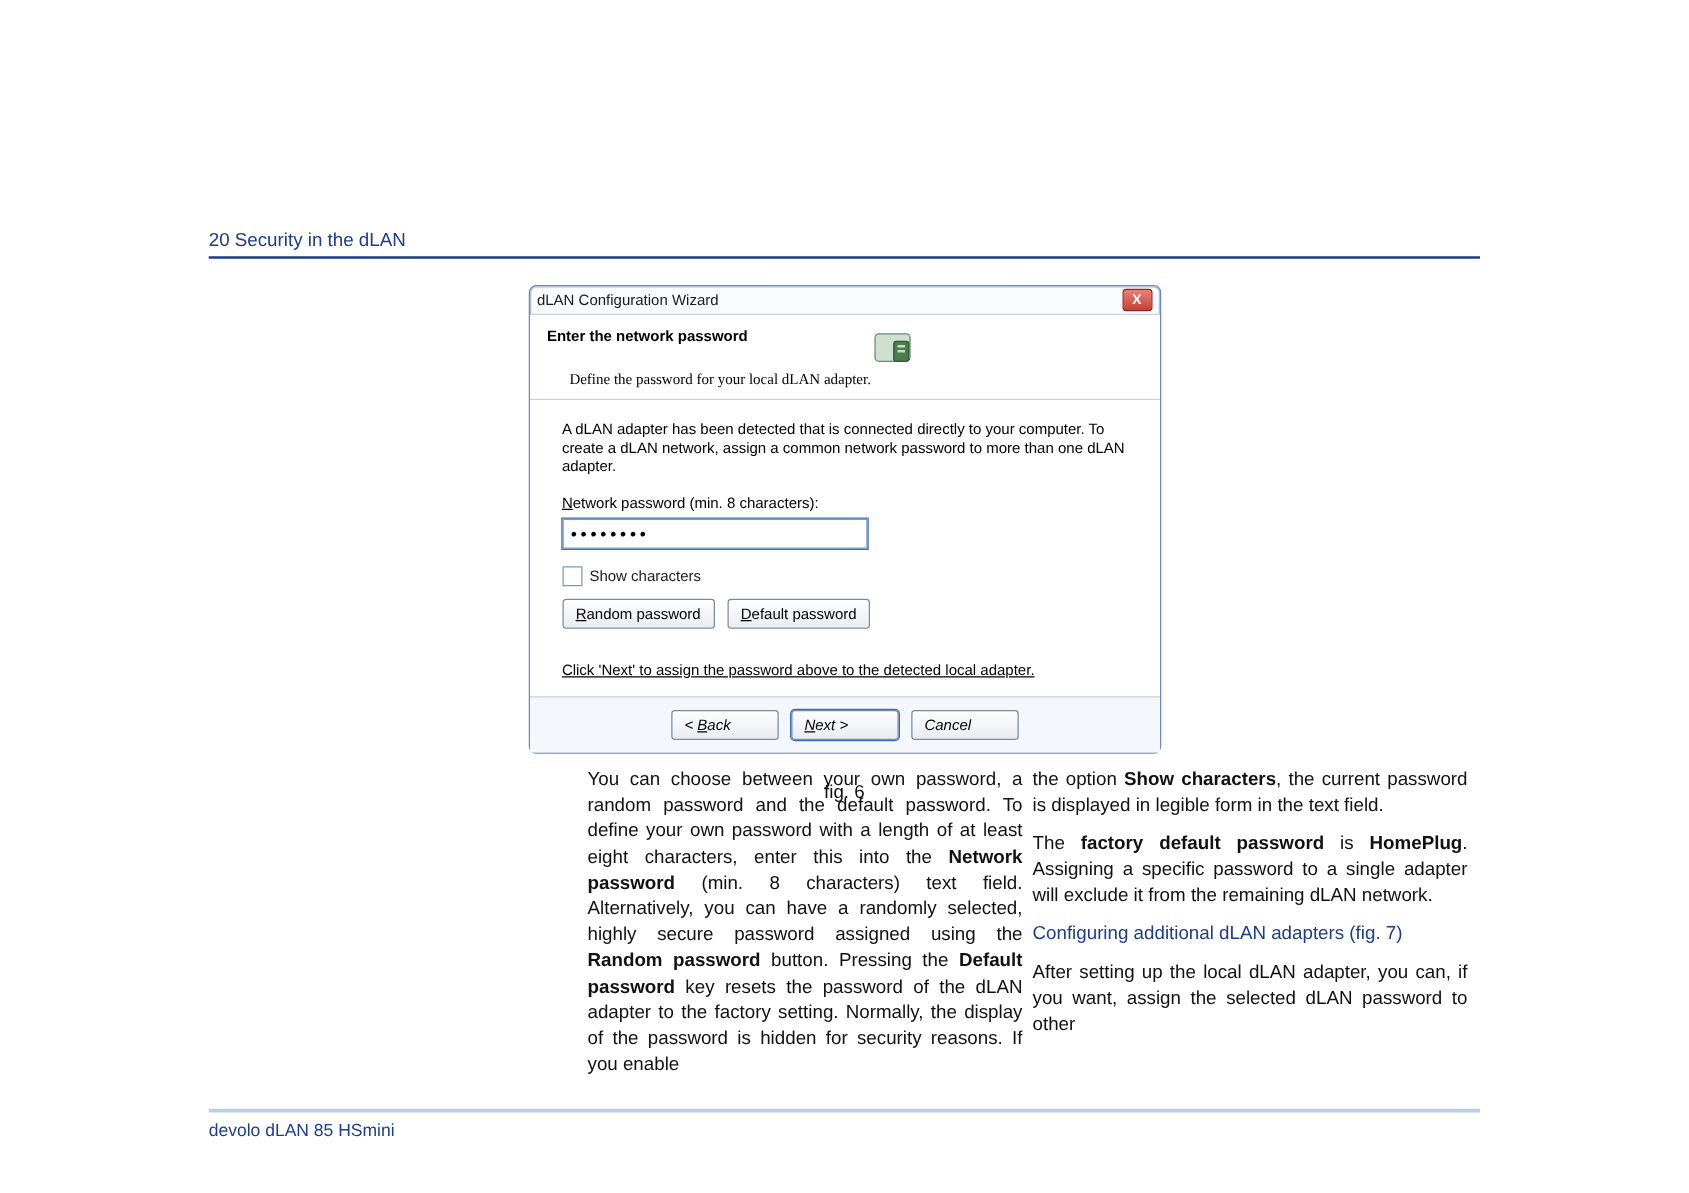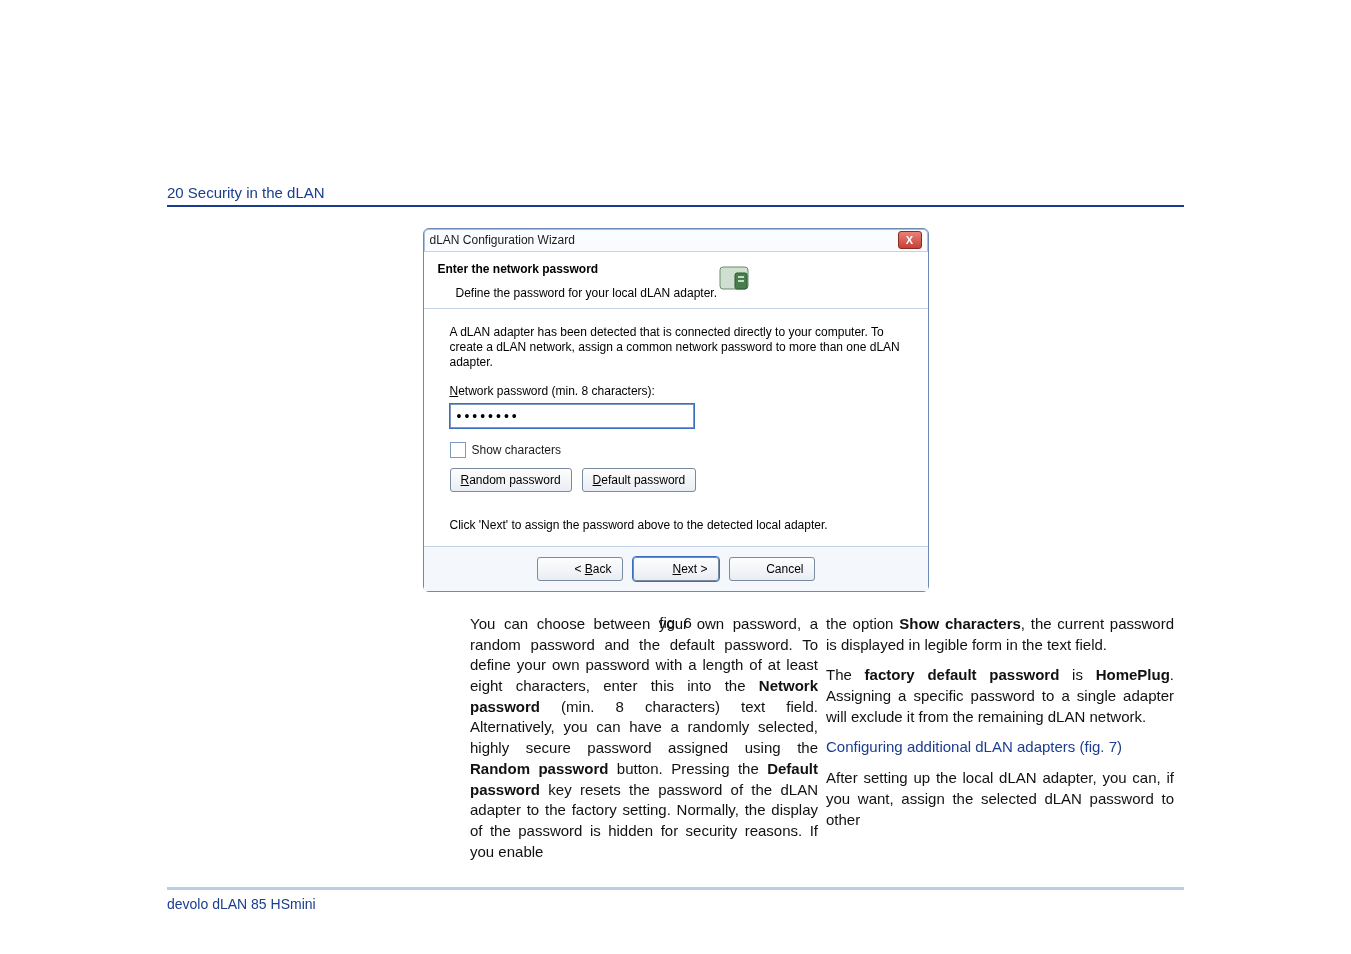--- a/index.html
+++ b/index.html
@@ -68,21 +68,21 @@
   }
   .toparea {
     display: flex;
     justify-content: flex-start;
     align-items: flex-start;
     padding: 10px 12px 8px 14px;
     border-bottom: 1px solid #c5d3e8;
     background: #ffffff;
   }
   .title-strong { font-weight: bold; color: #000; }
-  .title-sub { margin-left: 18px; margin-top: 10px; color: #000; }
+  .title-sub { margin-left: 18px; margin-top: 20px; color: #000; font-family: Liberation Serif, serif; }
   .wiz-icon {
     width: 34px;
     height: 34px;
     flex: 0 0 auto;
   }
   .wiz-icon svg { width: 100%; height: 100%; }
   .content { padding: 16px 26px 14px 26px; background: #fff; }
   .para { color: #000; line-height: 1.25; margin-bottom: 14px; }
   .label { color: #000; margin-bottom: 6px; }
   .label .u { text-decoration: underline; }
@@ -107,30 +107,30 @@
   .btn {
     height: 24px;
     padding: 0 10px;
     border: 1px solid #7a8aa0;
     background: linear-gradient(#fdfdfd, #e9edf3);
     border-radius: 3px;
     font: inherit;
     color: #000;
   }
   .btn .u { text-decoration: underline; }
-  .hint { margin-top: 26px; color: #000; }
+  .hint { margin-top: 26px; color: #000; text-decoration: underline; }
   .footer-btns {
     border-top: 1px solid #c5d3e8;
     padding: 10px 14px;
     display: flex;
     justify-content: center;
     gap: 10px;
     background: #f4f7fc;
   }
-  .footer-btns .btn { width: 86px; text-align: right; }
+  .footer-btns .btn { width: 86px; text-align: left; font-style: italic; }
   .footer-btns .btn.focus { outline: 1px solid #3a6fbf; }
   .fignum { font-size: 15px; color: #111; }
   .columns {
     position: absolute;
     top: 614px;
     left: 470px;
     width: 704px;
     display: flex;
     gap: 8px;
     font-size: 15px;

